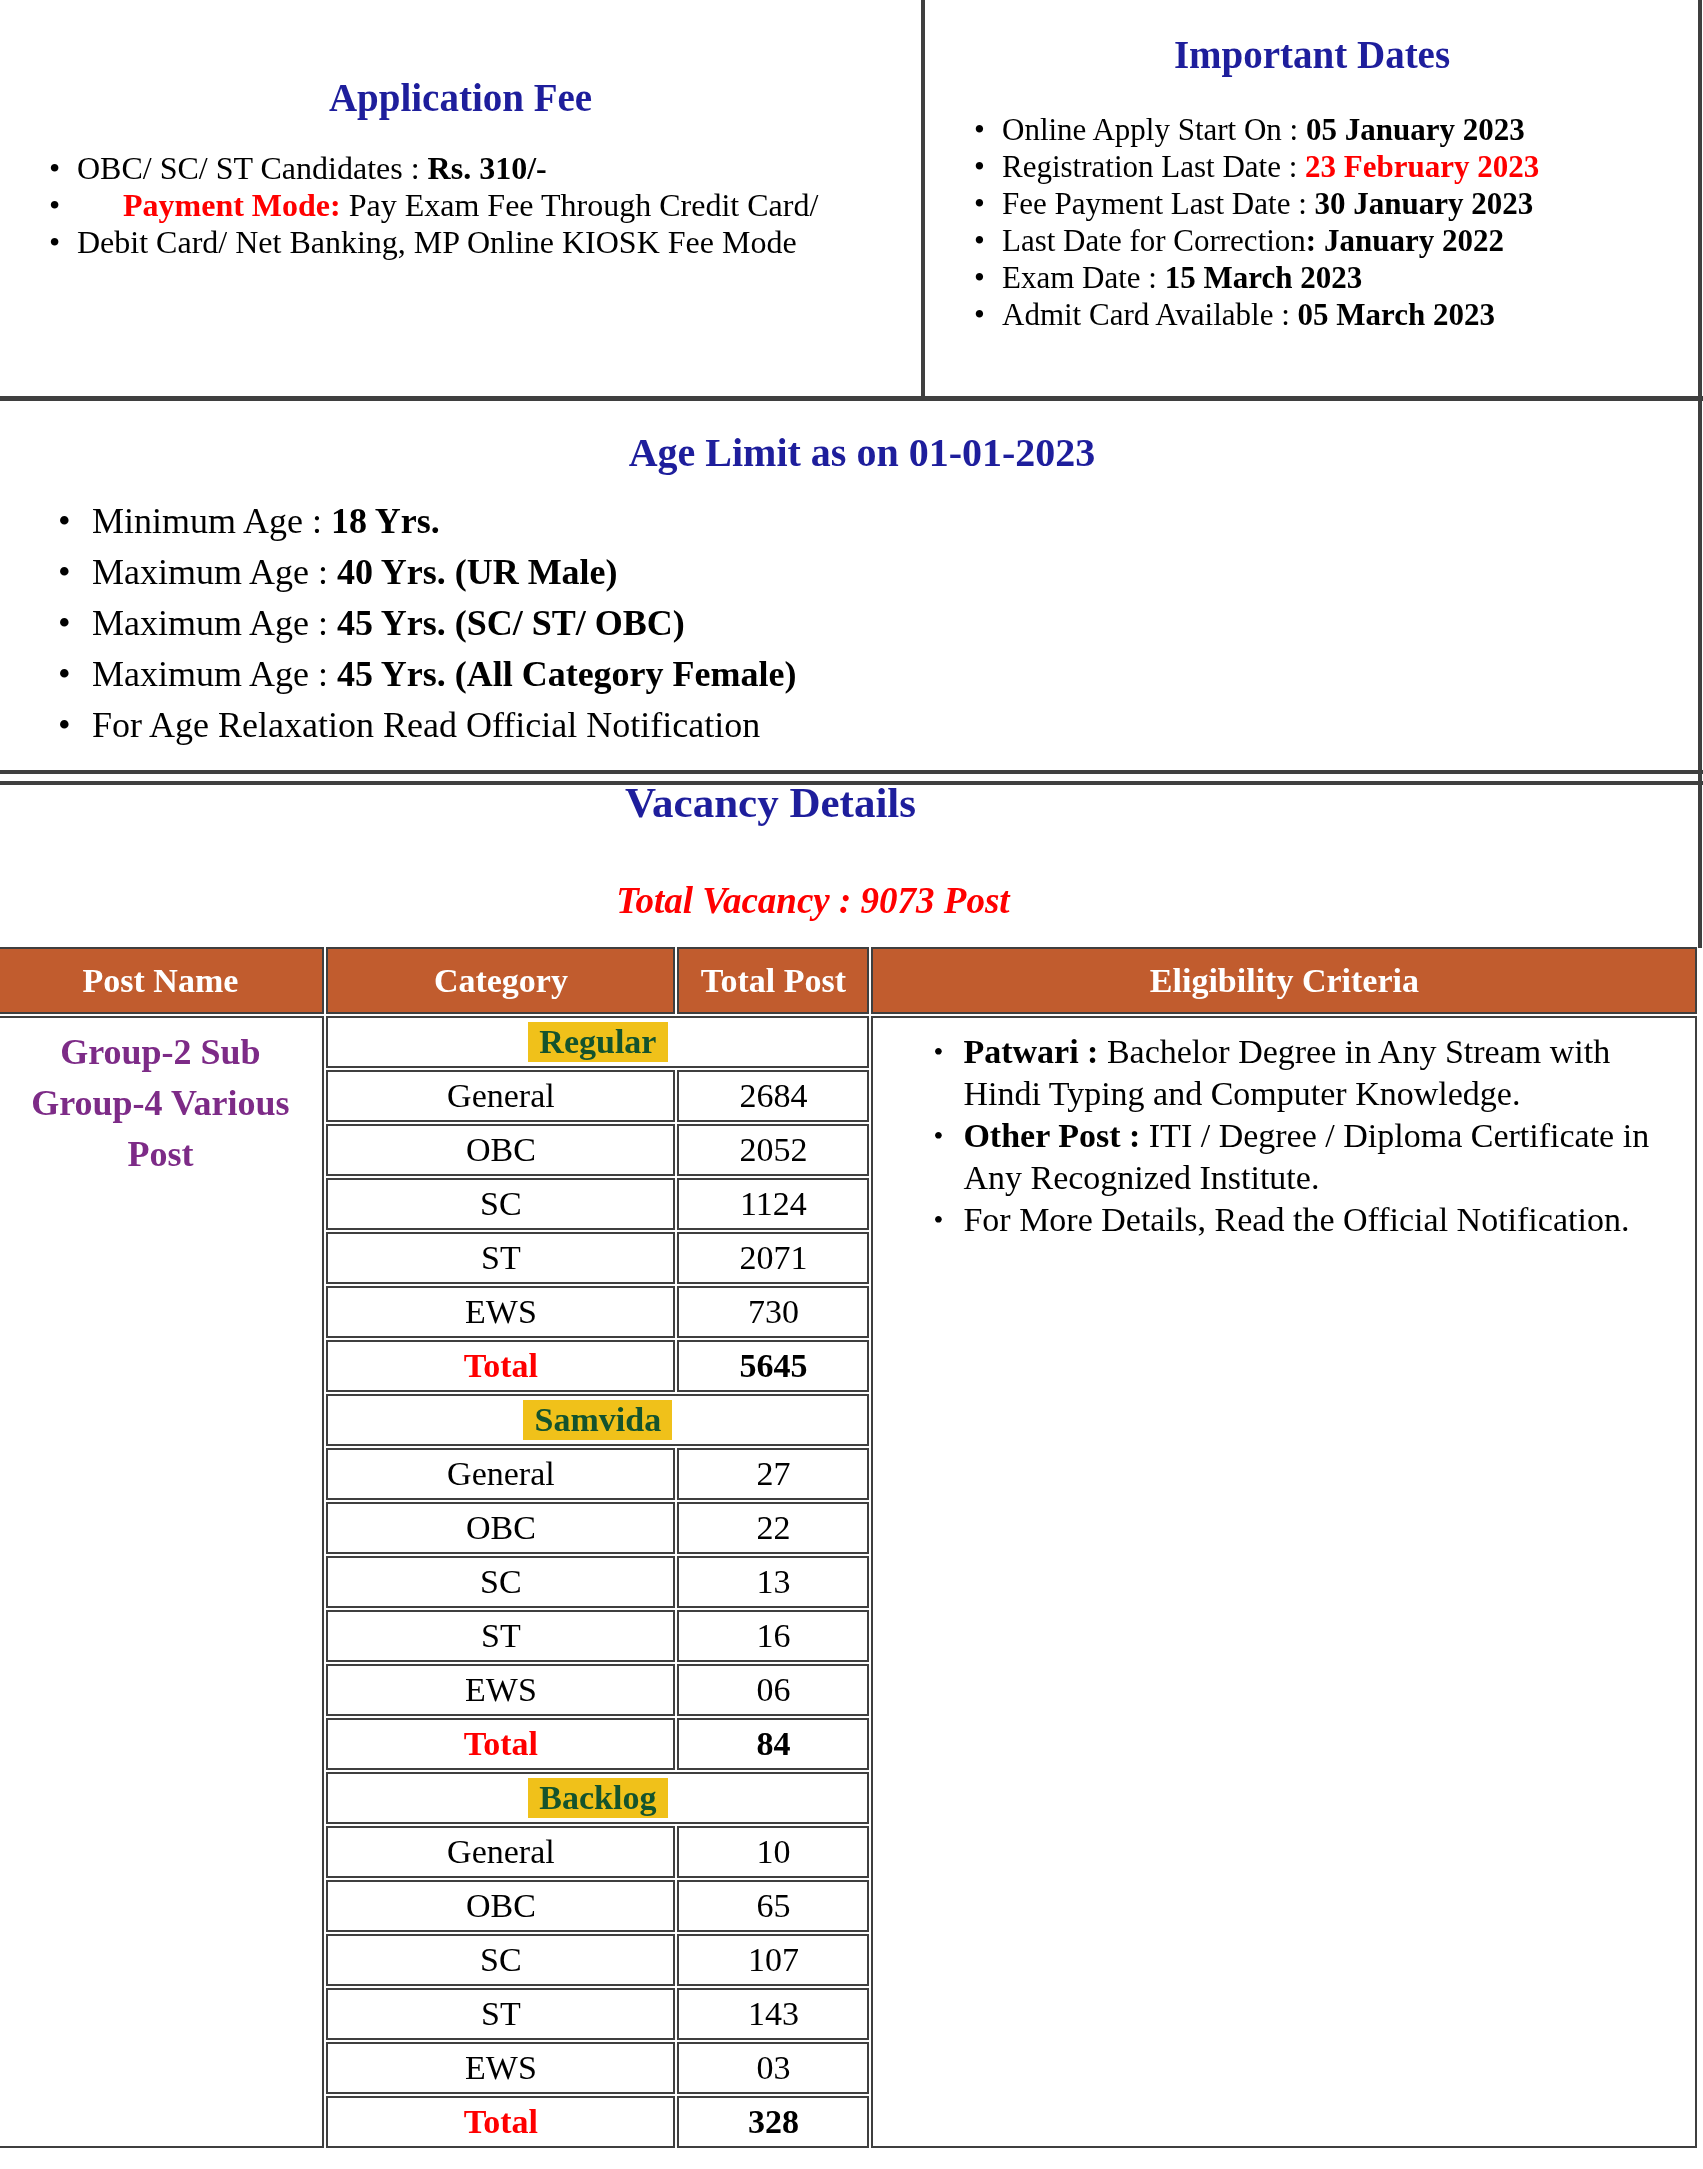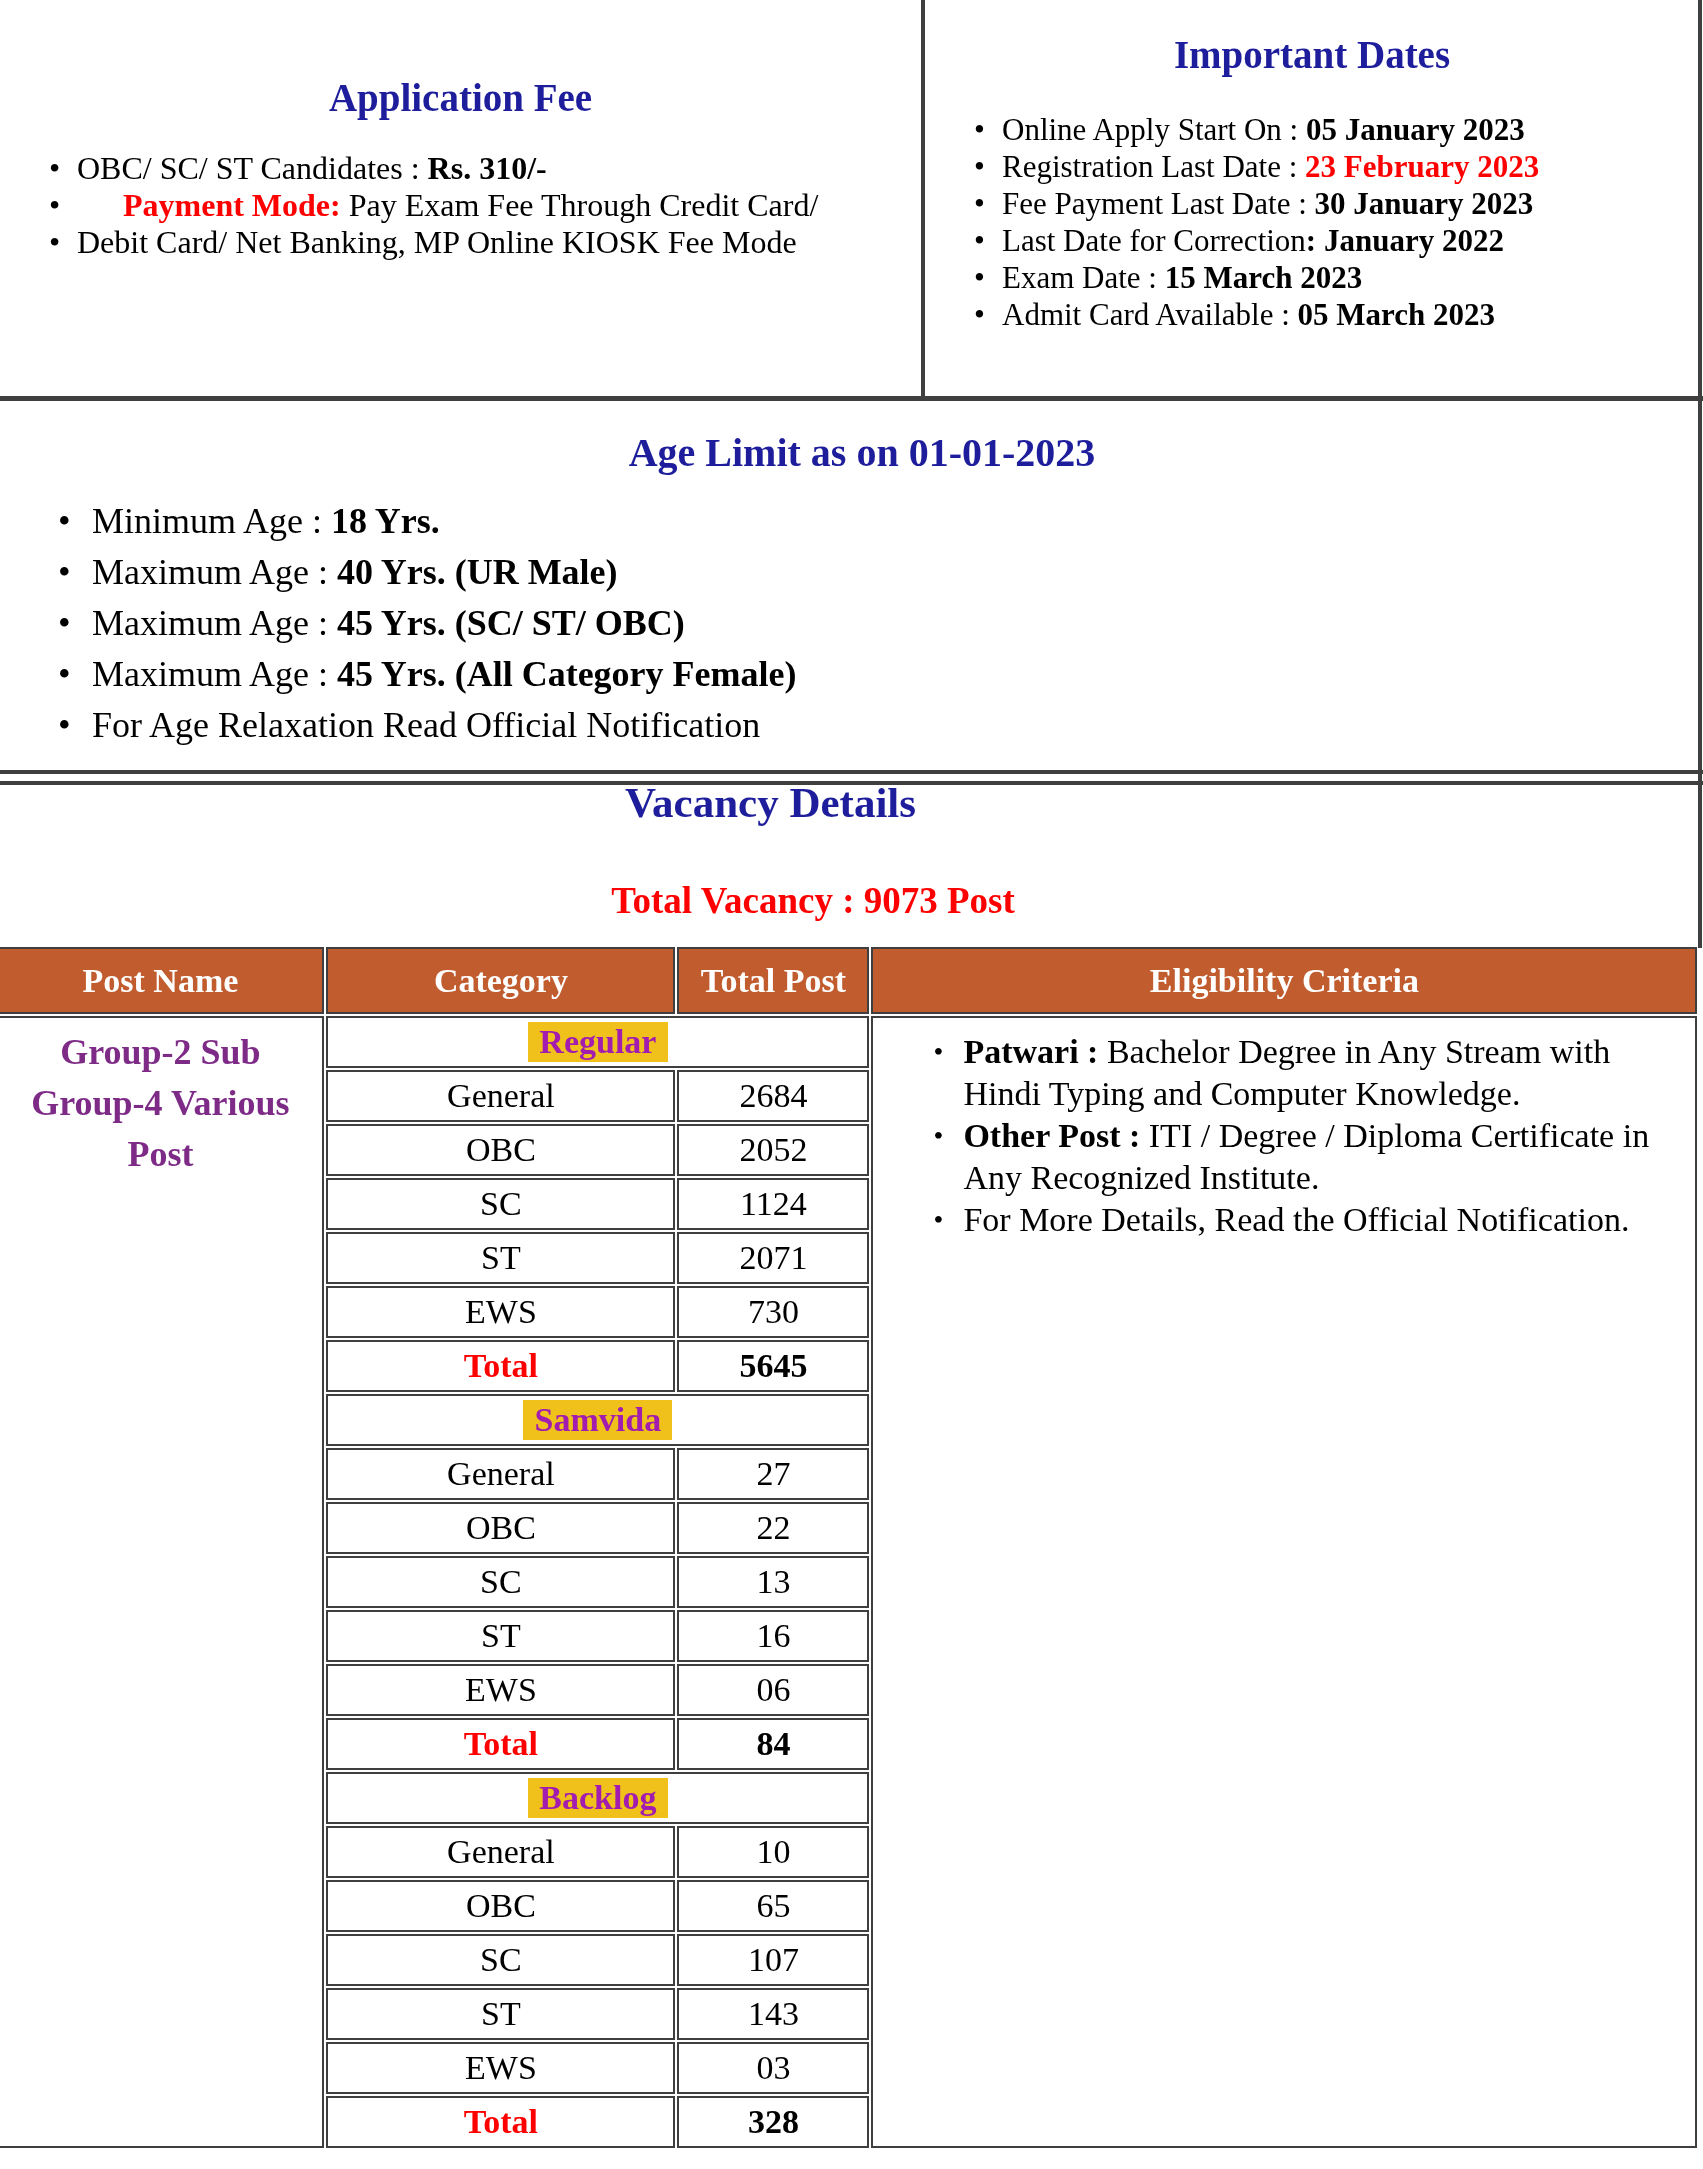--- a/index.html
+++ b/index.html
@@ -38,20 +38,21 @@
     white-space: nowrap;
   }
   #appfee-title { top: 75px;  left: 0;     width: 921px;  font-size: 39px; }
   #dates-title  { top: 32px;  left: 925px; width: 774px;  font-size: 39px; }
   #age-title    { top: 429px; left: 0;     width: 1724px; font-size: 40px; }
   #vd-title     { top: 778px; left: 0;     width: 1541px; font-size: 43px; }
   #tv-total {
     position: absolute; top: 879px; left: 0; width: 1626px;
     text-align: center; font-size: 37px; font-weight: bold; color: #ff0000;
     white-space: nowrap;
+    font-style: italic;
   }
 
   
   ul.blist { list-style: none; margin: 0; padding: 0; position: absolute; }
   ul.blist li { position: relative; padding-left: 28px; white-space: nowrap; }
   ul.blist li::before { content: "\2022"; position: absolute; left: 0; top: 0; }
   #appfee-list { top: 150px; left: 49px;   font-size: 32px; }
   #appfee-list li { line-height: 37px; }
   #dates-list  { top: 111px; left: 974px; font-size: 31px; }
   #dates-list li { line-height: 37px; }
@@ -86,21 +87,21 @@
   }
   td.elig-cell {
     vertical-align: top !important;
     text-align: left !important;
     padding: 13px 9.4px 0 47px !important;
   }
   ul.elig-list { list-style: none; margin: 0; padding: 0; }
   ul.elig-list li { position: relative; padding-left: 43px; font-size: 34px; line-height: 42px; }
   ul.elig-list li::before { content: "\2022"; position: absolute; left: 13px; top: 0; font-size: 28px; }
   span.sec-label {
-    display: inline-block; background: #f0c11a; color: #a21caf;
+    display: inline-block; background: #f0c11a; color: #14532d;
     font-weight: bold; padding: 0.9px 11.2px;
   }
   td.total-label-cell { color: #ff0000; font-weight: bold; }
   td.total-value-cell { font-weight: bold; }
 </style>
 </head>
 <body>
 
 <div class="page">
 

